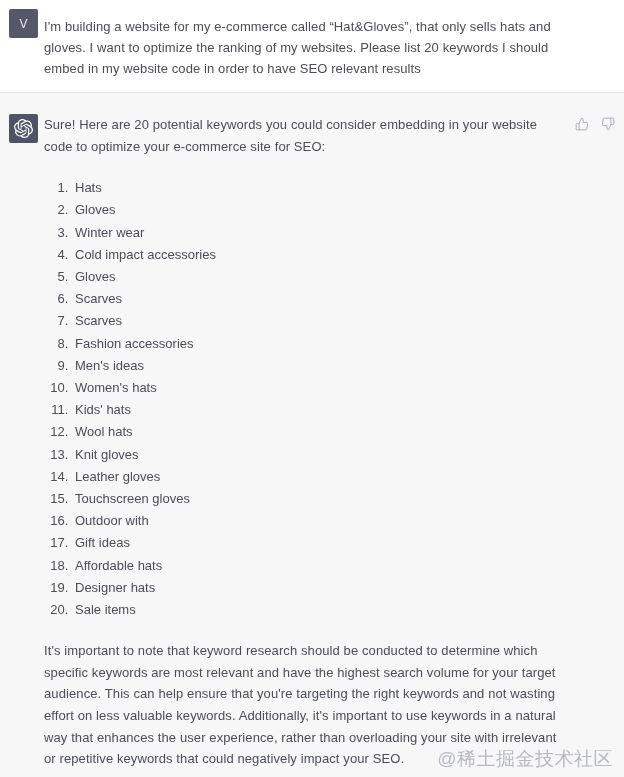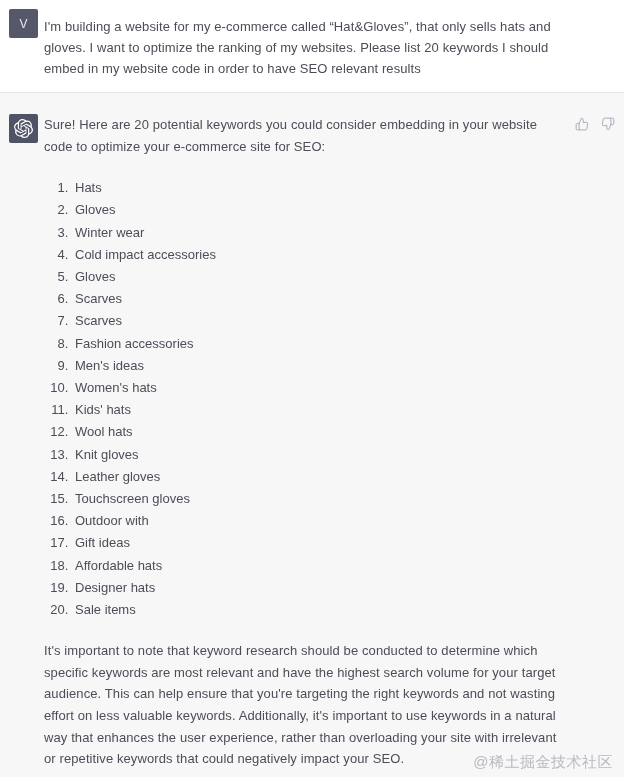--- a/index.html
+++ b/index.html
@@ -76,21 +76,21 @@
     width: 15px; height: 15px; cursor: pointer;
     color: #a9acb8;
     display: flex; align-items: center; justify-content: center;
   }
   .icon-btn svg { width: 14px; height: 14px; stroke: currentColor; fill: none;
     stroke-width: 1.7; stroke-linecap: round; stroke-linejoin: round; }
 
   .watermark {
     position: absolute;
     right: 11px; bottom: 5px;
-    font-size: 15px;
+    font-size: 19px;
     color: #b7bac0;
     letter-spacing: 0.5px;
   }
 </style>
 </head>
 <body>
 
 <div class="page">
 
   <div class="user-section msg-row">

